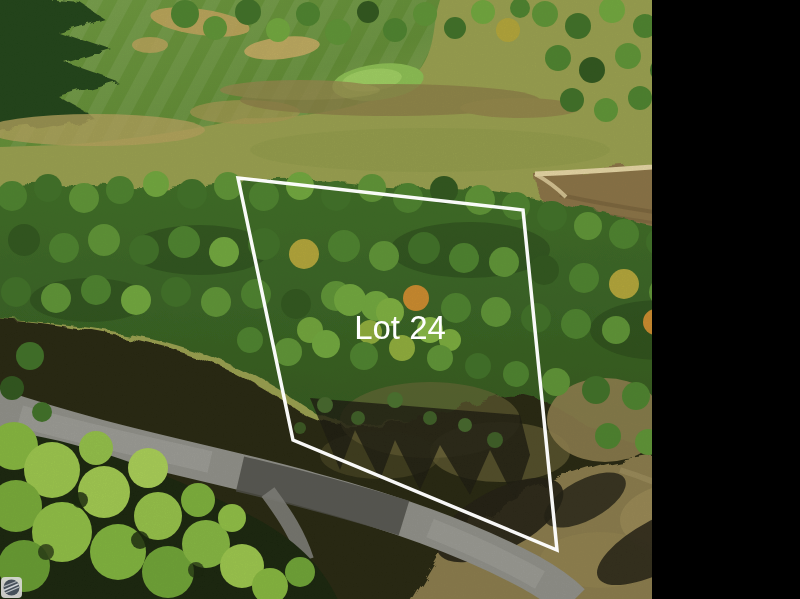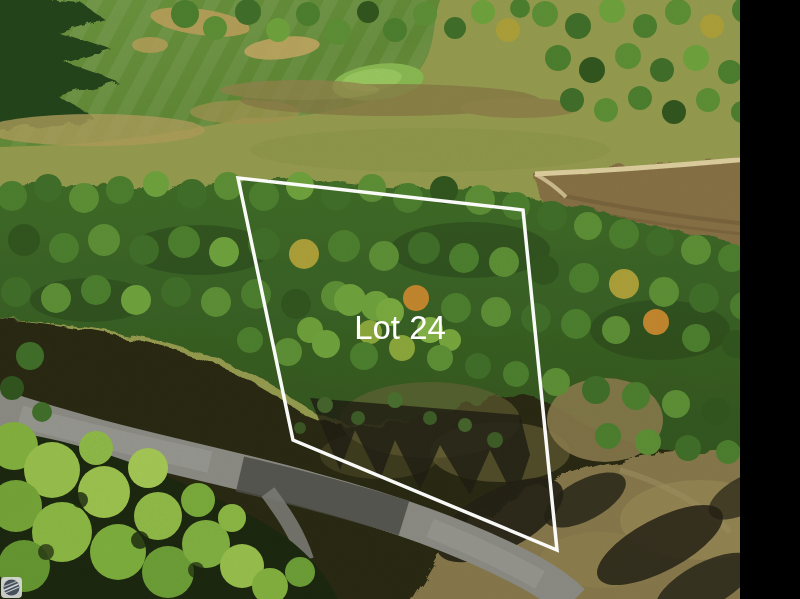--- a/index.html
+++ b/index.html
@@ -1,16 +1,16 @@
 <!DOCTYPE html>
 <html><head>
 <meta charset="utf-8">
 <style>
   html,body{margin:0;padding:0;background:#000;}
-  .stage{position:relative;width:740px;height:599px;overflow:hidden;font-family:"Liberation Sans",sans-serif;}
+  .stage{position:relative;width:652px;height:599px;overflow:hidden;font-family:"Liberation Sans",sans-serif;}
   .stage svg{display:block;}
   text{font-family:"Liberation Sans",sans-serif;}
 </style>
 </head>
 <body>
 
 <div class="stage">
 <svg width="800" height="599" viewBox="0 0 800 599" xmlns="http://www.w3.org/2000/svg">
   <defs>
     <linearGradient id="golfGrad" x1="0" y1="0" x2="1" y2="1">

